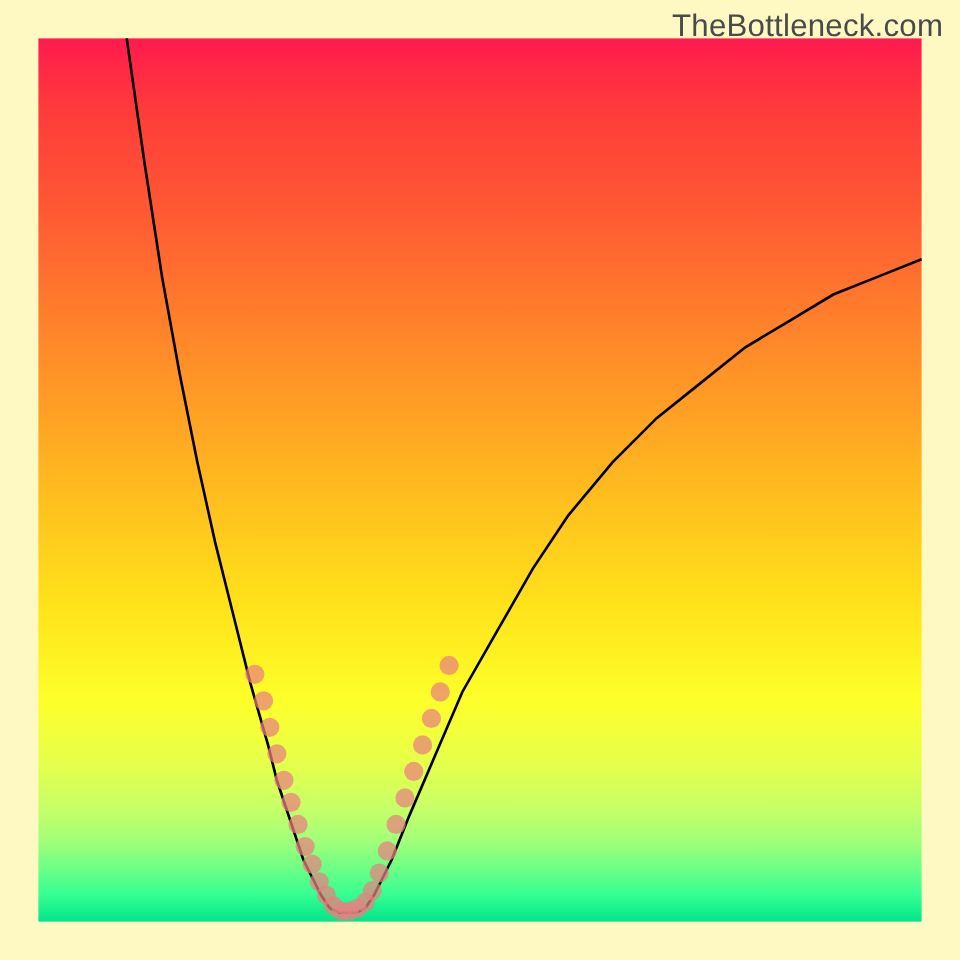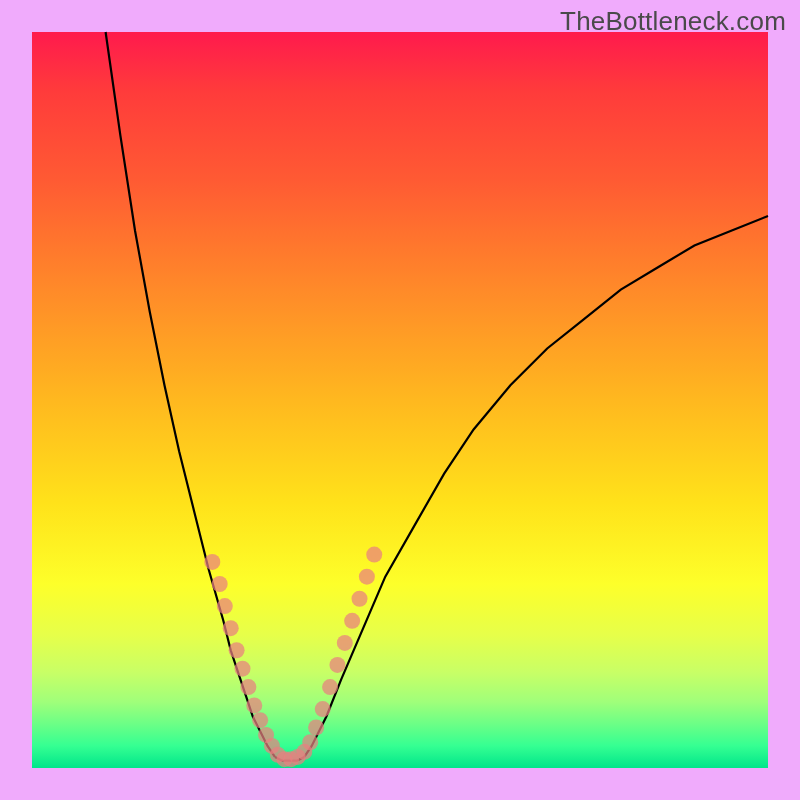--- a/index.html
+++ b/index.html
@@ -8,21 +8,21 @@
     width: 800px;
     height: 800px;
     overflow: hidden;
     background: #000;
     font-family: Arial, Helvetica, sans-serif;
   }
   .frame {
     position: relative;
     width: 800px;
     height: 800px;
-    background: #f0abfc;
+    background: #fef9c3;
   }
   .plot-area {
     position: absolute;
     left: 32px;
     top: 32px;
     width: 736px;
     height: 736px;
     background: linear-gradient(
       to bottom,
       #ff1a4d 0%,

